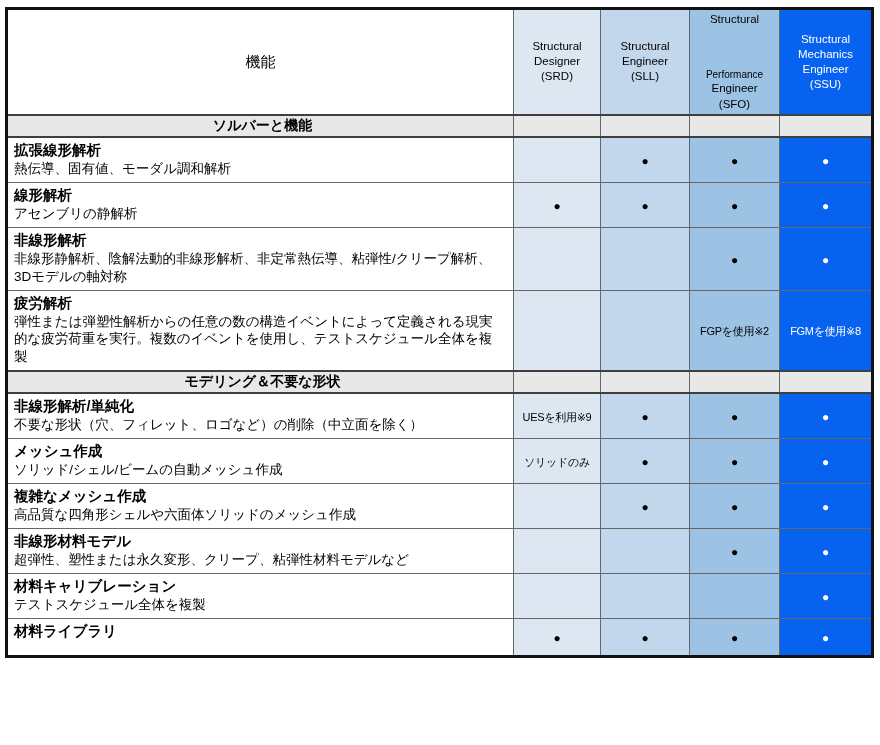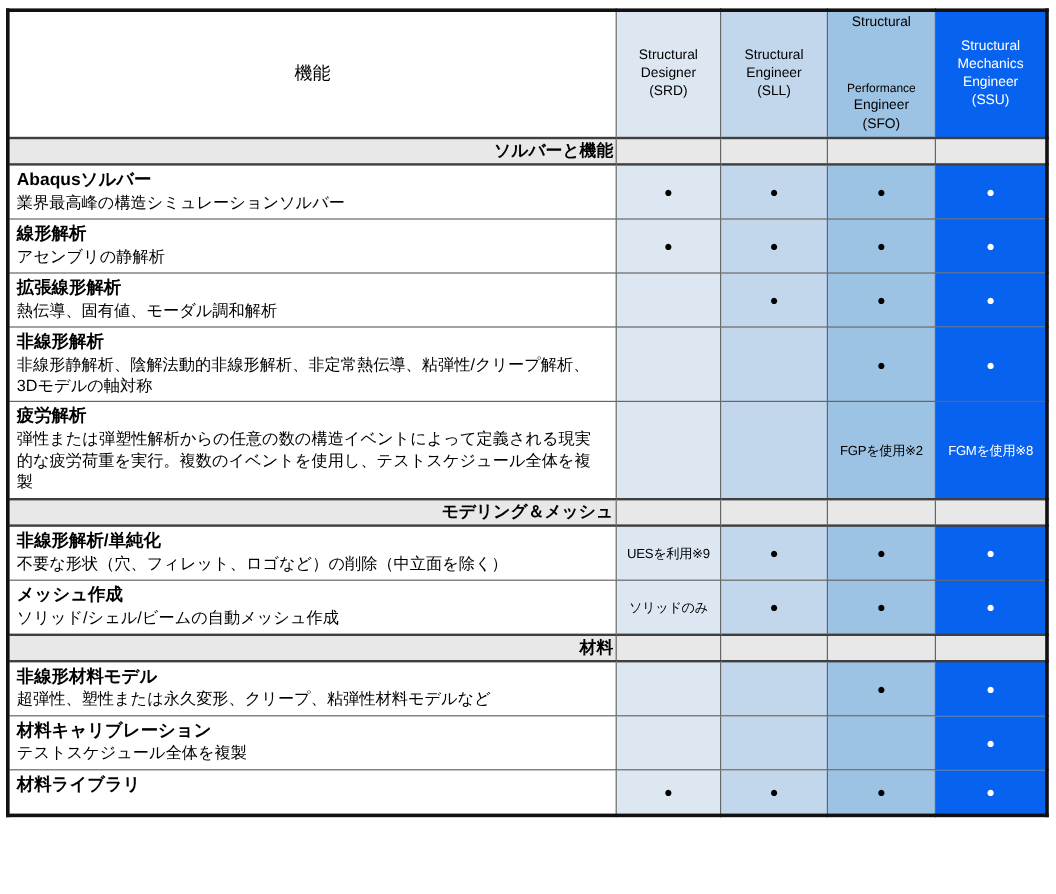--- a/index.html
+++ b/index.html
@@ -34,21 +34,21 @@
   th.col-sfo { background: var(--sfo); }
   th.col-ssu { background: var(--ssu); color: #ffffff; }
   th .hline { display: block; }
   th .hline.small { font-size: 10px; margin-top: 41px; }
 
   tr.section-row td {
     background: var(--section_bg); height: 17px;
     border-top: 2px solid var(--strong_line); border-bottom: 2px solid var(--strong_line);
   }
   td.section-label {
-    font-weight: bold; font-size: 14px; text-align: right; padding: 1px 2px 1px 6px;
+    font-weight: bold; font-size: 14px; text-align: center; padding: 1px 2px 1px 6px;
   }
 
   td.feature-cell {
     background: #ffffff; vertical-align: top; text-align: left;
     padding: 2px 10px 4px 6px;
   }
   .feature-title { font-weight: bold; font-size: 14.5px; line-height: 1.38; }
   .feature-desc  { font-size: 13.5px; line-height: 1.33; }
 
   td.val-cell { text-align: center; vertical-align: middle; height: 38px; padding: 1px; }
@@ -101,70 +101,60 @@
     <tbody>
         <tr class="section-row">
           <td class="section-label">ソルバーと機能</td>
           <td class="section-cell"></td>
           <td class="section-cell"></td>
           <td class="section-cell"></td>
           <td class="section-cell"></td>
         </tr>
         <tr class="feature-row">
           <td class="feature-cell">
-            <div class="feature-title">Abaqusソルバー</div>
-            <div class="feature-desc">業界最高峰の構造シミュレーションソルバー</div>
-          </td>
-          <td class="val-cell col-srd"><span class="dot">●</span></td>
+            <div class="feature-title">拡張線形解析</div>
+            <div class="feature-desc">熱伝導、固有値、モーダル調和解析</div>
+          </td>
+          <td class="val-cell col-srd"></td>
           <td class="val-cell col-sll"><span class="dot">●</span></td>
           <td class="val-cell col-sfo"><span class="dot">●</span></td>
           <td class="val-cell col-ssu"><span class="dot">●</span></td>
         </tr>
         <tr class="feature-row">
           <td class="feature-cell">
             <div class="feature-title">線形解析</div>
             <div class="feature-desc">アセンブリの静解析</div>
           </td>
           <td class="val-cell col-srd"><span class="dot">●</span></td>
           <td class="val-cell col-sll"><span class="dot">●</span></td>
           <td class="val-cell col-sfo"><span class="dot">●</span></td>
           <td class="val-cell col-ssu"><span class="dot">●</span></td>
         </tr>
         <tr class="feature-row">
           <td class="feature-cell">
-            <div class="feature-title">拡張線形解析</div>
-            <div class="feature-desc">熱伝導、固有値、モーダル調和解析</div>
-          </td>
-          <td class="val-cell col-srd"></td>
-          <td class="val-cell col-sll"><span class="dot">●</span></td>
-          <td class="val-cell col-sfo"><span class="dot">●</span></td>
-          <td class="val-cell col-ssu"><span class="dot">●</span></td>
-        </tr>
-        <tr class="feature-row">
-          <td class="feature-cell">
             <div class="feature-title">非線形解析</div>
             <div class="feature-desc">非線形静解析、陰解法動的非線形解析、非定常熱伝導、粘弾性/クリープ解析、3Dモデルの軸対称</div>
           </td>
           <td class="val-cell col-srd"></td>
           <td class="val-cell col-sll"></td>
           <td class="val-cell col-sfo"><span class="dot">●</span></td>
           <td class="val-cell col-ssu"><span class="dot">●</span></td>
         </tr>
         <tr class="feature-row">
           <td class="feature-cell">
             <div class="feature-title">疲労解析</div>
             <div class="feature-desc">弾性または弾塑性解析からの任意の数の構造イベントによって定義される現実的な疲労荷重を実行。複数のイベントを使用し、テストスケジュール全体を複製</div>
           </td>
           <td class="val-cell col-srd"></td>
           <td class="val-cell col-sll"></td>
           <td class="val-cell col-sfo"><span class="cell-note">FGPを使用※2</span></td>
           <td class="val-cell col-ssu"><span class="cell-note">FGMを使用※8</span></td>
         </tr>
         <tr class="section-row">
-          <td class="section-label">モデリング＆メッシュ</td>
+          <td class="section-label">モデリング＆不要な形状</td>
           <td class="section-cell"></td>
           <td class="section-cell"></td>
           <td class="section-cell"></td>
           <td class="section-cell"></td>
         </tr>
         <tr class="feature-row">
           <td class="feature-cell">
             <div class="feature-title">非線形解析/単純化</div>
             <div class="feature-desc">不要な形状（穴、フィレット、ロゴなど）の削除（中立面を除く）</div>
           </td>
@@ -176,26 +166,29 @@
         <tr class="feature-row">
           <td class="feature-cell">
             <div class="feature-title">メッシュ作成</div>
             <div class="feature-desc">ソリッド/シェル/ビームの自動メッシュ作成</div>
           </td>
           <td class="val-cell col-srd"><span class="cell-note">ソリッドのみ</span></td>
           <td class="val-cell col-sll"><span class="dot">●</span></td>
           <td class="val-cell col-sfo"><span class="dot">●</span></td>
           <td class="val-cell col-ssu"><span class="dot">●</span></td>
         </tr>
-        <tr class="section-row">
-          <td class="section-label">材料</td>
-          <td class="section-cell"></td>
-          <td class="section-cell"></td>
-          <td class="section-cell"></td>
-          <td class="section-cell"></td>
+        <tr class="feature-row">
+          <td class="feature-cell">
+            <div class="feature-title">複雑なメッシュ作成</div>
+            <div class="feature-desc">高品質な四角形シェルや六面体ソリッドのメッシュ作成</div>
+          </td>
+          <td class="val-cell col-srd"></td>
+          <td class="val-cell col-sll"><span class="dot">●</span></td>
+          <td class="val-cell col-sfo"><span class="dot">●</span></td>
+          <td class="val-cell col-ssu"><span class="dot">●</span></td>
         </tr>
         <tr class="feature-row">
           <td class="feature-cell">
             <div class="feature-title">非線形材料モデル</div>
             <div class="feature-desc">超弾性、塑性または永久変形、クリープ、粘弾性材料モデルなど</div>
           </td>
           <td class="val-cell col-srd"></td>
           <td class="val-cell col-sll"></td>
           <td class="val-cell col-sfo"><span class="dot">●</span></td>
           <td class="val-cell col-ssu"><span class="dot">●</span></td>

